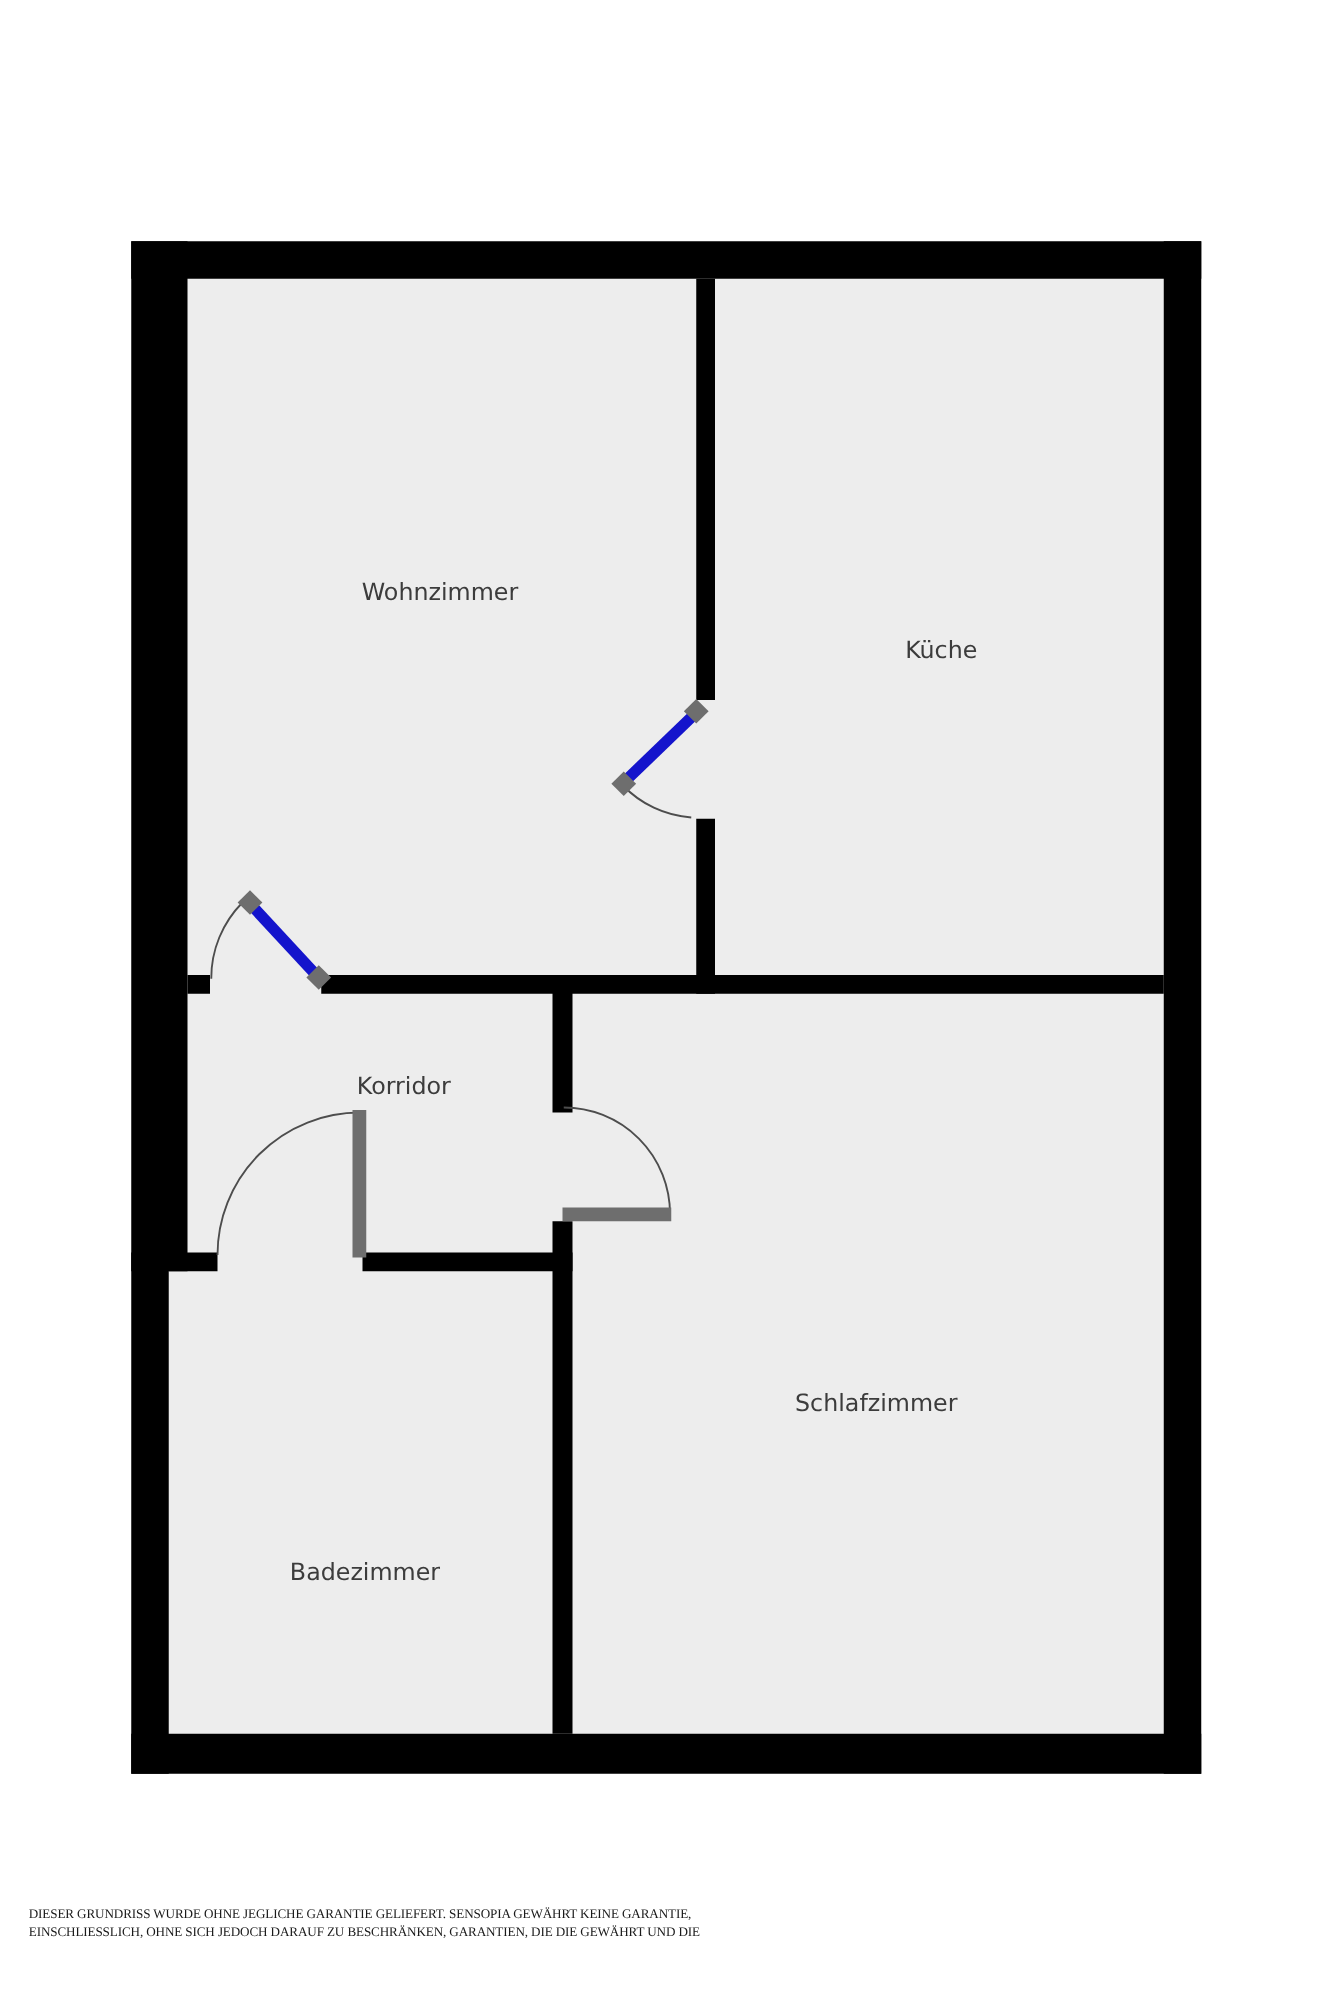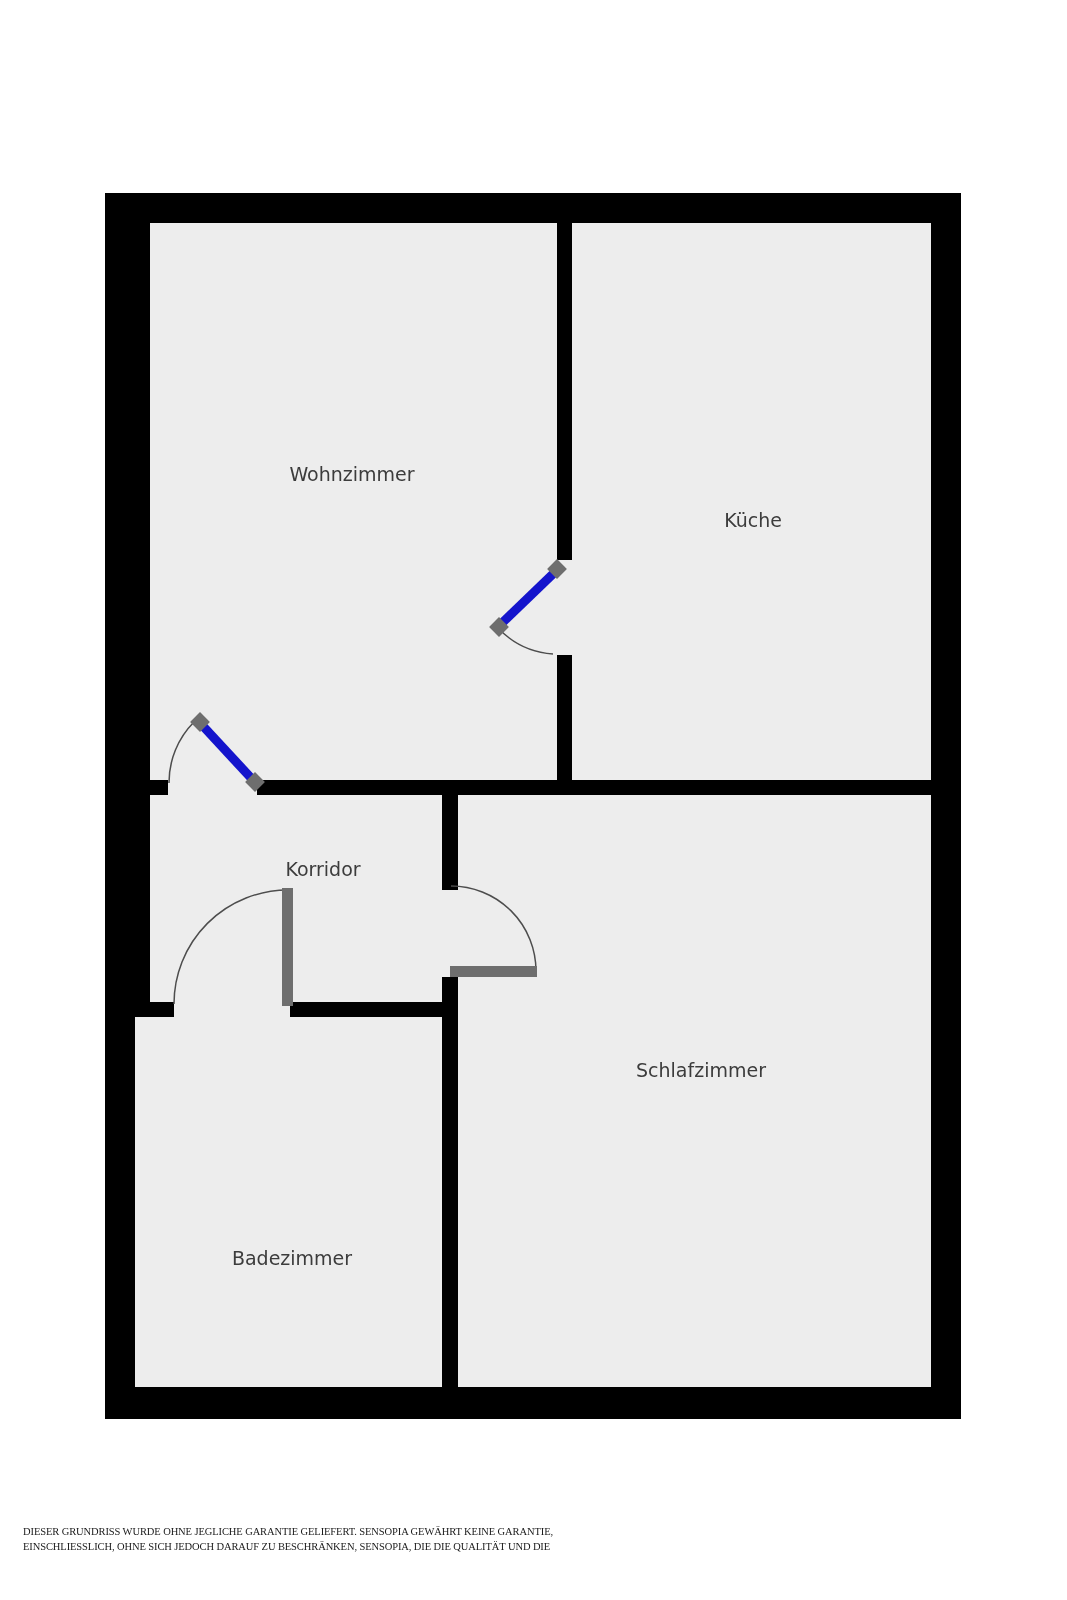--- a/index.html
+++ b/index.html
@@ -82,20 +82,20 @@
     <rect x="282" y="888" width="11" height="118" style="fill:var(--door-gray);"></rect>
 
     <path d="M 451 886 A 85 85 0 0 1 536 971" style="fill:none;stroke:var(--arc);stroke-width:1.5;"></path>
     <rect x="450" y="966" width="87" height="11" style="fill:var(--door-gray);"></rect>
   </svg>
 
   <div class="room-label" style="left:352px;top:474px;text-align:center;">Wohnzimmer</div>
   <div class="room-label" style="left:753px;top:503px;margin-top:17px;">Küche</div>
   <div class="room-label" style="left:323px;top:869px;">Korridor</div>
   <div class="room-label" style="left:292px;top:1258px;">Badezimmer</div>
-  <div class="room-label" style="left:701px;top:1070px;">Schlafzimmer</div>
+  <div class="room-label" style="left:701px;top:1123px;">Schlafzimmer</div>
 
 </div>
 
 <div class="disclaimer">
   <div>DIESER GRUNDRISS WURDE OHNE JEGLICHE GARANTIE GELIEFERT. SENSOPIA GEWÄHRT KEINE GARANTIE,</div>
-  <div>EINSCHLIESSLICH, OHNE SICH JEDOCH DARAUF ZU BESCHRÄNKEN, SENSOPIA, DIE DIE QUALITÄT UND DIE</div>
+  <div>EINSCHLIESSLICH, OHNE SICH JEDOCH DARAUF ZU BESCHRÄNKEN, GARANTIEN, DIE DIE GEWÄHRT UND DIE</div>
 </div>
 
 </body></html>

